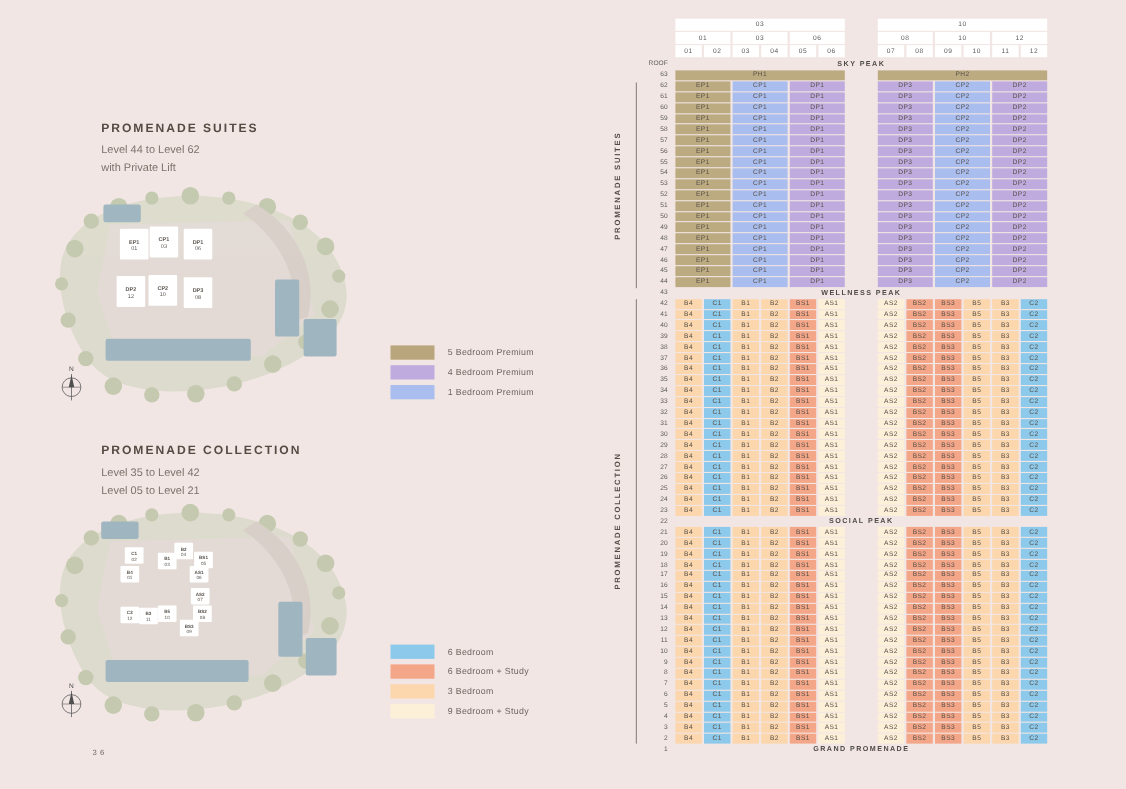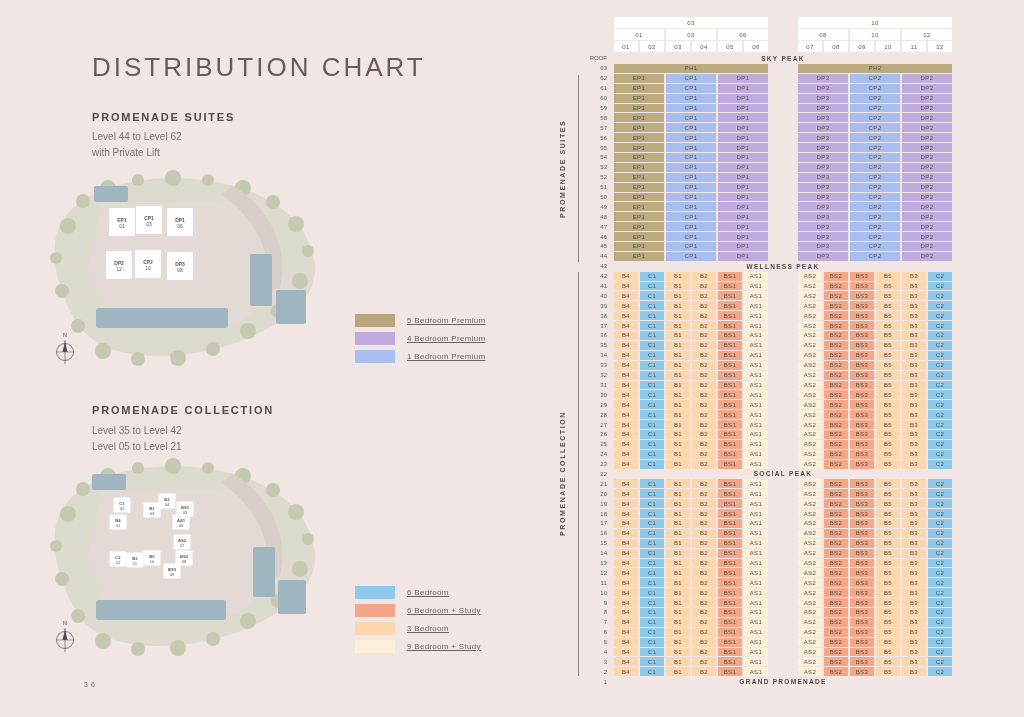--- a/index.html
+++ b/index.html
@@ -5,21 +5,21 @@
   html,body{margin:0;padding:0;}
   .page{position:relative;width:1024px;height:717px;background:#f2e6e4;overflow:hidden;
         font-family:"Liberation Sans",sans-serif;}
   .abs{position:absolute;}
   .title{left:92px;top:52px;font-size:26px;letter-spacing:3px;font-weight:400;color:#6b5b55;}
   .sec-head{font-size:11px;font-weight:bold;letter-spacing:1.8px;color:#564a43;}
   .sec-line{font-size:10px;color:#7d726c;line-height:16px;}
   .legend{display:flex;flex-direction:column;}
   .lrow{display:flex;align-items:center;margin-bottom:5px;}
   .swatch{width:40px;height:13px;flex:0 0 auto;}
-  .llabel{margin-left:12px;font-size:8px;color:#6e645f;letter-spacing:.3px;text-decoration:underline;}
+  .llabel{margin-left:12px;font-size:8px;color:#6e645f;letter-spacing:.3px;}
   .pagenum{left:84px;top:681px;font-size:7px;letter-spacing:3px;color:#6f6a66;}
 
   
   .dtable{left:588px;top:17px;}
   .trow{display:grid;grid-template-columns:24px repeat(6,24px) 26px repeat(6,24px);
         column-gap:2px;margin-bottom:1px;}
   .hrow{height:11px;}
   .roofrow{height:10px;}
   .frow{height:8.9px;}
   .hcell{background:#fff;display:flex;align-items:center;justify-content:center;
@@ -35,21 +35,20 @@
           letter-spacing:1.6px;color:#564c46;display:flex;align-items:center;justify-content:center;}
   .bracket{width:1px;background:#8d827c;}
 
   svg text{font-family:"Liberation Sans",sans-serif;}
 </style>
 </head>
 <body>
 
 <div class="page">
 
-  <div class="abs title">DISTRIBUTION CHART</div>
 
   <div class="abs sec-head" style="left:92px;top:111px;">PROMENADE SUITES</div>
   <div class="abs sec-line" style="left:92px;top:129px;">Level 44 to Level 62</div>
   <div class="abs sec-line" style="left:92px;top:145px;">with Private Lift</div>
 
   <svg class="abs" style="left:38px;top:166px;" width="292" height="212" viewBox="0 0 292 212">
     <g opacity="0.55">
       <path d="M 18,70 C 28,30 80,12 140,12 C 205,14 264,38 276,92 C 283,125 258,150 215,170 C 160,195 75,200 45,165 C 25,140 12,100 18,70 Z" fill="#ccd3bb"></path>
       <g fill="#9fb284">
         <circle cx="30" cy="60" r="8"></circle>

